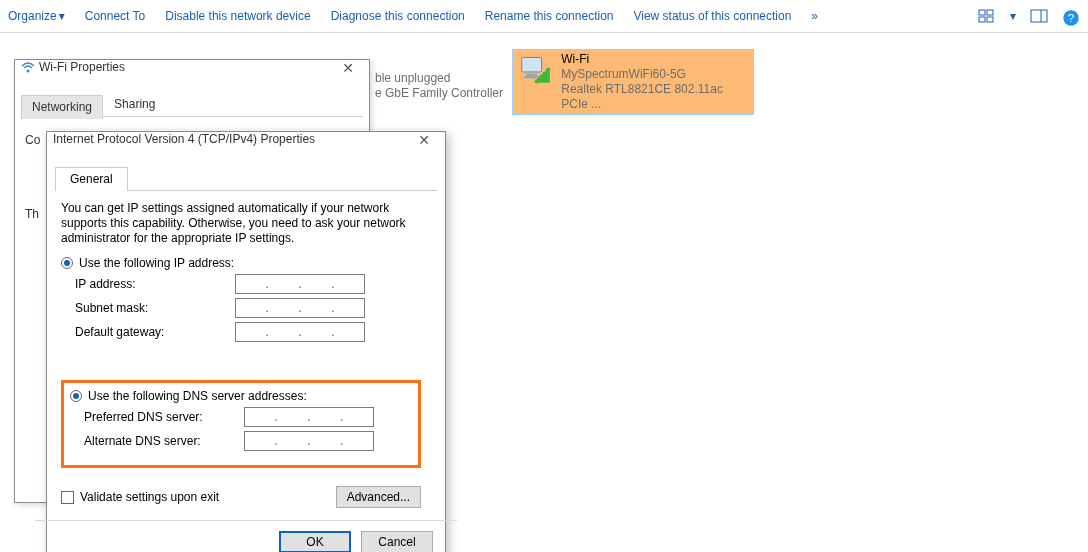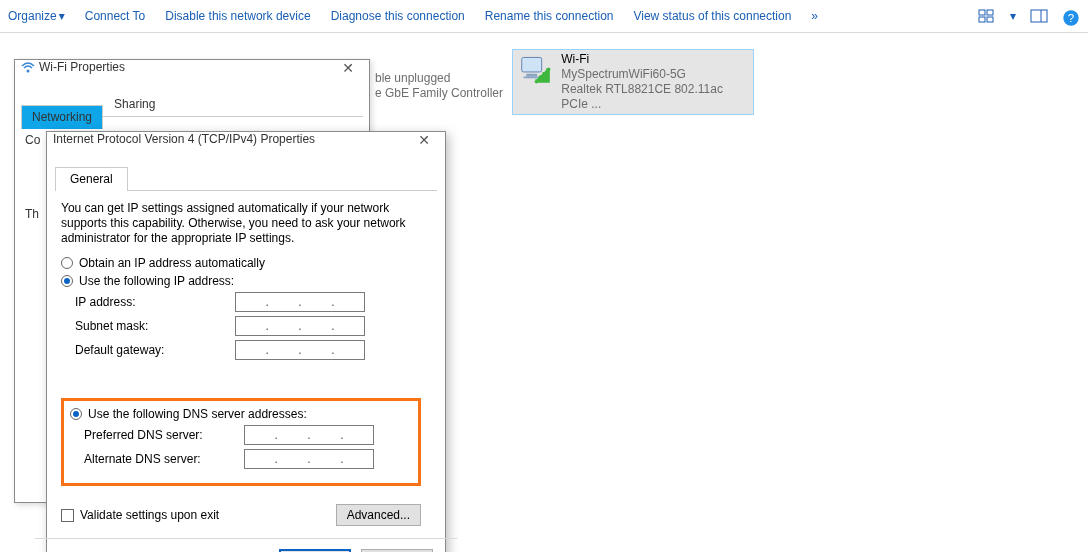--- a/index.html
+++ b/index.html
@@ -45,21 +45,21 @@
   }
   .conn-item {
     position: absolute;
     display: flex;
     align-items: flex-start;
     gap: 6px;
     padding: 2px 6px;
     border: 1px solid transparent;
   }
   .conn-selected {
-    background: #e5e5e5;
+    background: #fdba74;
     border: 1px solid #99d1ff;
     width: 242px;
   }
   .conn-icon { width: 40px; height: 40px; }
   .conn-text { line-height: 15px; color:#000; }
   .conn-text .gray { color: #6d6d6d; }
   
   .dlg-wifi {
     position: absolute;
     left: 14px; top: 26px;
@@ -92,23 +92,23 @@
   .tab {
     padding: 4px 10px 5px;
     border: 1px solid transparent;
     border-bottom: none;
     color: #333;
     cursor: pointer;
     font-size:12px;
   }
   .tab.active {
     border-color: #ccc;
-    background: #0ea5e9;
-    position: relative;
-    top: 13px;
+    background: #e5e5e5;
+    position: relative;
+    top: 3px;
   }
   .wifi-body { padding: 10px 10px; color:#333; }
   .wifi-body .label { margin: 6px 0 4px; }
   
   .dlg-ipv4 {
     position: absolute;
     left: 46px; top: 98px;
     width: 400px; height: 450px;
     background: #fff;
     border: 1px solid #8a8a8a;
@@ -302,24 +302,20 @@
       <span>Internet Protocol Version 4 (TCP/IPv4) Properties</span>
       <span class="close">✕</span>
     </div>
     <div class="ipv4-tabs">
       <div class="ipv4-tab">General</div>
     </div>
     <div class="ipv4-body">
       <div class="desc">You can get IP settings assigned automatically if your network supports this capability. Otherwise, you need to ask your network administrator for the appropriate IP settings.</div>
 
       <div class="radio-row">
-        <span class="radio"></span>
-        <span>Obtain an IP address automatically</span>
-      </div>
-      <div class="radio-row">
         <span class="radio checked"></span>
         <span>Use the following IP address:</span>
       </div>
       <div class="field-row">
         <span class="flabel">IP address:</span>
         <span class="ipinput">
           <span>.</span>
             <span>.</span>
             <span>.</span>
         </span>

